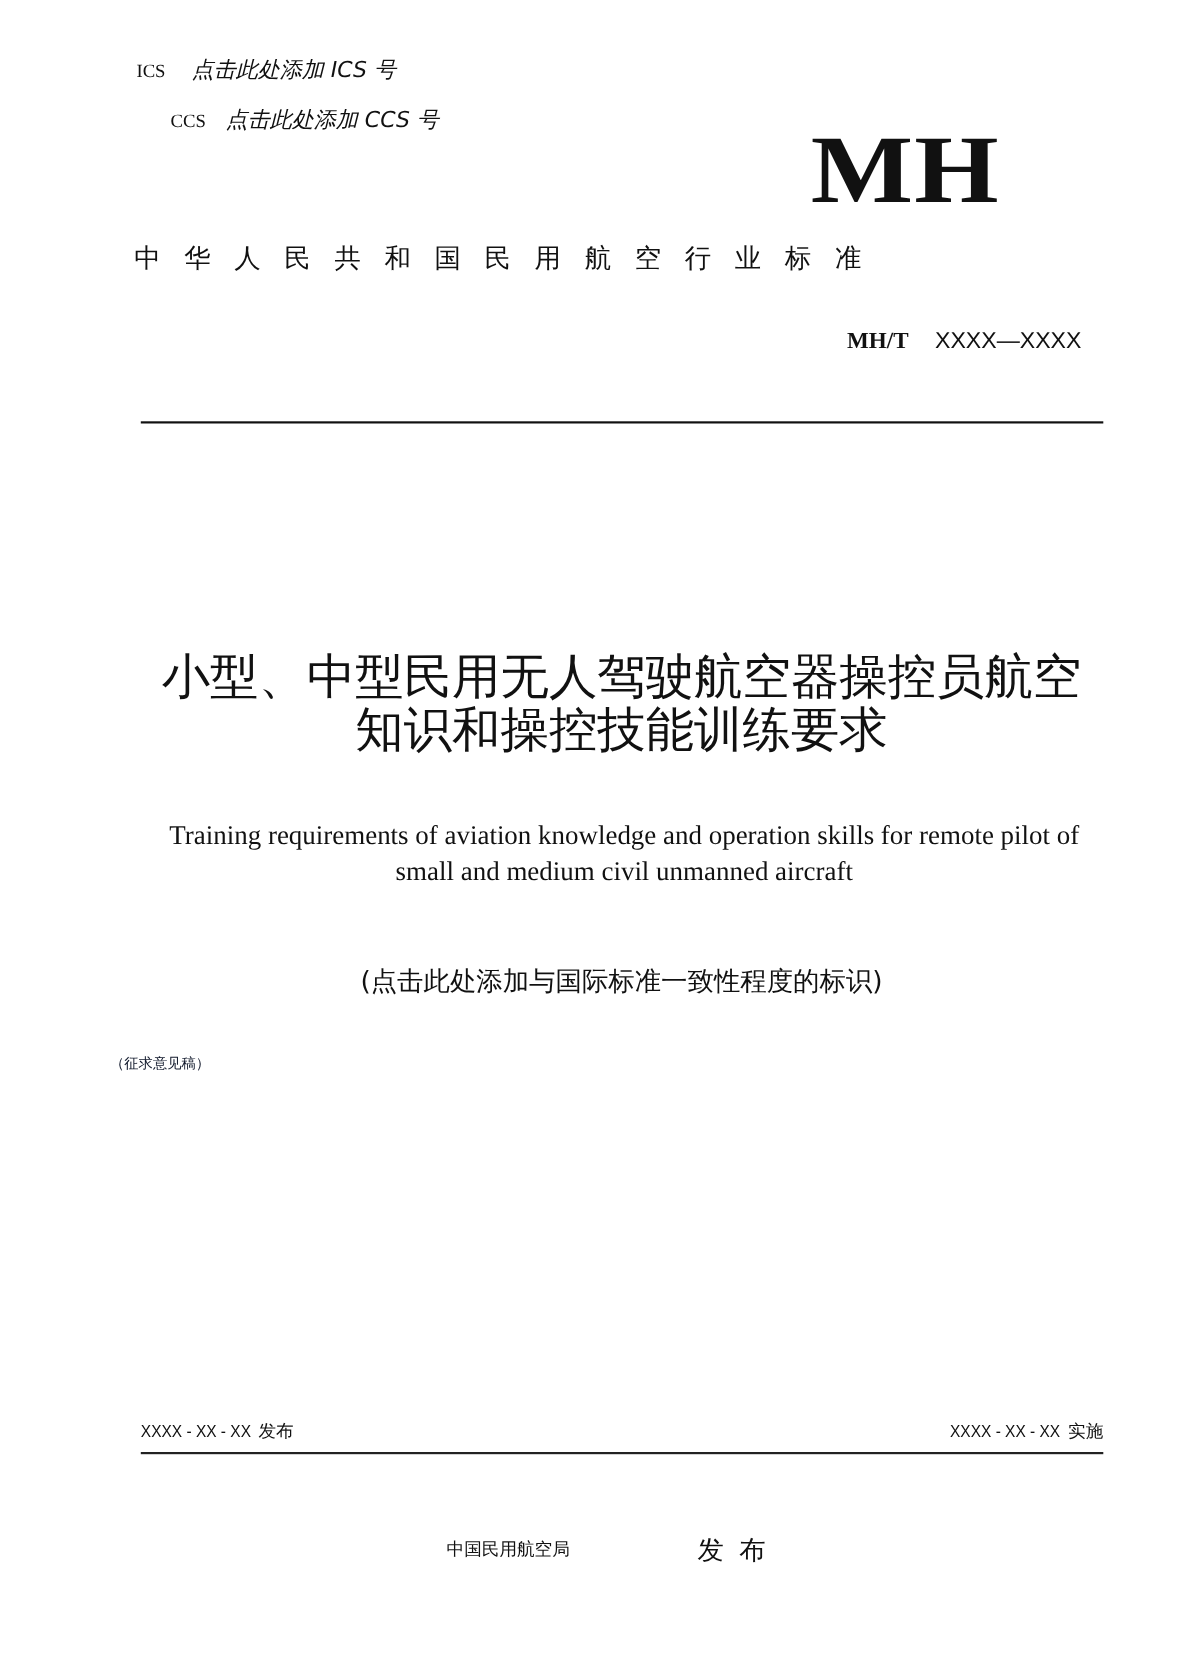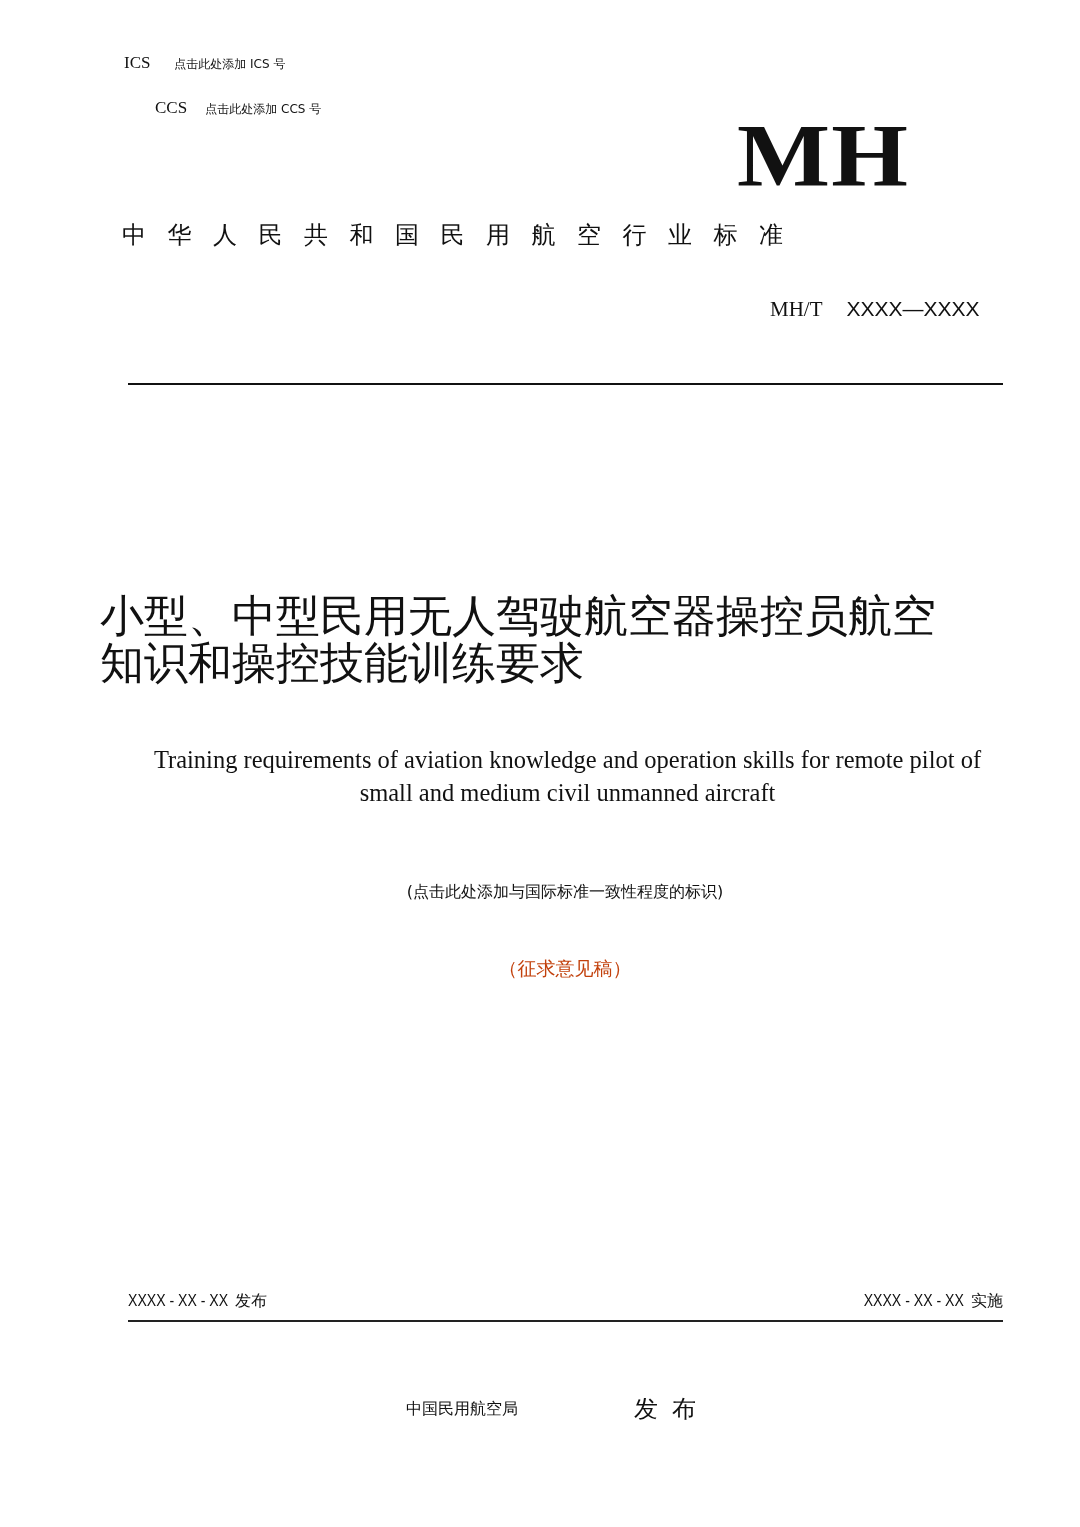--- a/index.html
+++ b/index.html
@@ -23,21 +23,22 @@
       line-height: 20px;
       white-space: nowrap;
     }
     .cls-code {
       display: inline-block;
       width: 46px;
       font-family: "Liberation Serif", serif;
     }
     .cls-text {
       font-family: "DejaVu Sans", sans-serif;
-      font-size: 12px;
+      font-size: 20px;
+      font-style: italic;
     }
 
     .mh-logo {
       left: 737px;
       top: 112px;
       font-family: "Liberation Serif", serif;
       font-weight: bold;
       font-size: 88px;
       line-height: 88px;
       letter-spacing: 1px;
@@ -57,39 +58,39 @@
 
     .std-number {
       left: 770px;
       top: 296px;
       white-space: nowrap;
       font-size: 21px;
       line-height: 26px;
     }
     .std-number .prefix {
       font-family: "Liberation Serif", serif;
-      font-weight: normal;
+      font-weight: bold;
     }
     .std-number .num {
       font-family: "Liberation Sans", sans-serif;
       margin-left: 24px;
     }
 
     .rule-top {
       left: 128px;
       top: 383px;
       width: 875px;
       height: 2px;
       background: #111111;
     }
 
     .main-title {
       left: 100px;
       width: 930px;
-      text-align: left;
+      text-align: center;
       font-family: "DejaVu Sans", sans-serif;
       font-size: 44px;
       line-height: 58px;
       white-space: nowrap;
     }
     .main-title.l1 { top: 587px; }
     .main-title.l2 { top: 635px; font-family: Liberation Serif, serif; }
 
     .en-title {
       left: 100px;
@@ -102,34 +103,33 @@
     }
     .en-title.l1 { top: 744px; }
     .en-title.l2 { top: 777px; }
 
     .consistency {
       left: 100px;
       width: 930px;
       text-align: center;
       top: 876px;
       font-family: "DejaVu Sans", sans-serif;
-      font-size: 16px;
+      font-size: 24px;
       line-height: 32px;
       white-space: nowrap;
     }
 
     .draft {
       left: 100px;
       width: 930px;
-      text-align: center;
       top: 955px;
       font-family: "DejaVu Serif", serif;
-      font-size: 19px;
+      font-size: 13px;
       line-height: 26px;
-      color: #c2410c;
+      color: #0f172a;
       white-space: nowrap;
     }
 
     .date-left, .date-right {
       top: 1287px;
       font-family: "DejaVu Sans", sans-serif;
       font-size: 16px;
       line-height: 28px;
       white-space: nowrap;
     }

